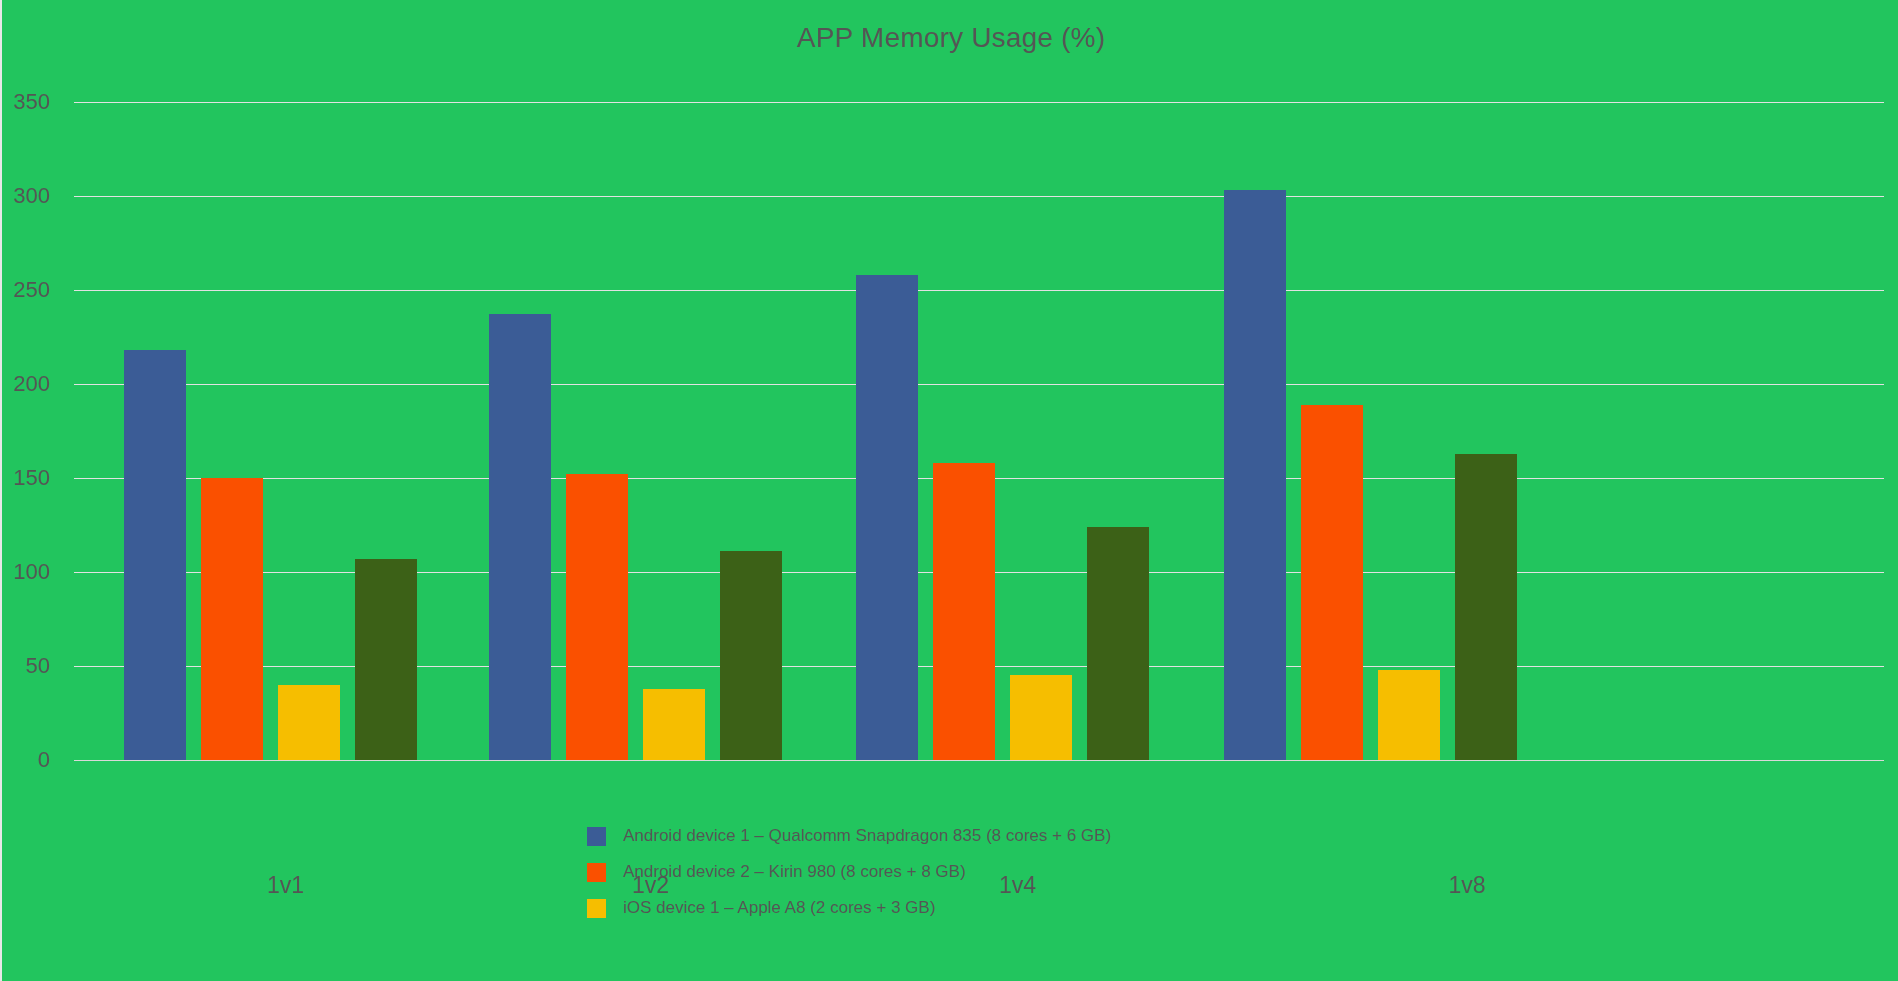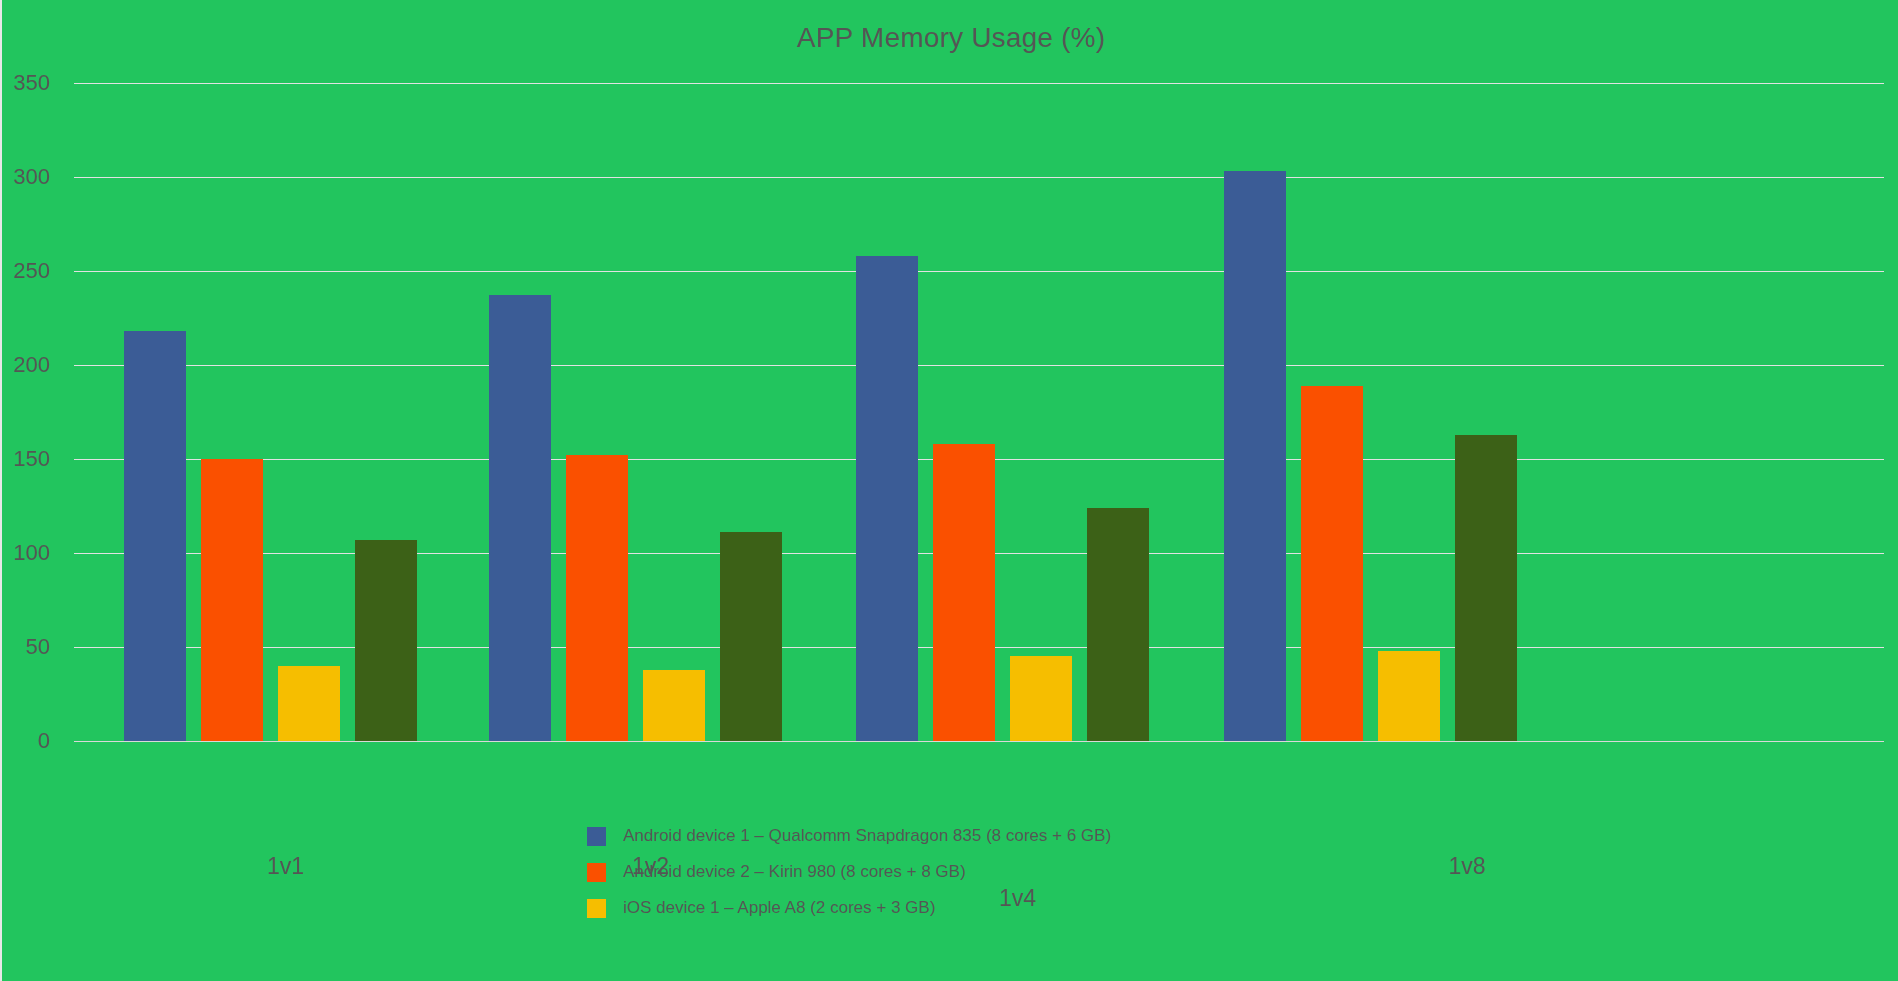--- a/index.html
+++ b/index.html
@@ -30,21 +30,21 @@
     text-align: center;
     font-size: 28px;
     color: #555555;
     font-weight: 400;
     letter-spacing: 0.2px;
   }
   
   #plot-area {
     position: absolute;
     left: 72px;
-    top: 83px;
+    top: 102px;
     width: 1810px;
     height: 658px;
   }
   .gridline {
     position: absolute;
     left: 0;
     width: 100%;
     height: 1px;
     background: #e2e2e2;
   }
@@ -170,21 +170,21 @@
         <div class="bar-group" style="left: 1150px; width: 323px;">
           <div class="bar" title="Android device 1 – Qualcomm Snapdragon 835 (8 cores + 6 GB): 303" style="background: rgb(59, 92, 150); border-color: rgb(59, 92, 150); height: 569.64px;"></div>
           <div class="bar" title="Android device 2 – Kirin 980 (8 cores + 8 GB): 189" style="background: rgb(250, 80, 0); border-color: rgb(250, 80, 0); height: 355.32px;"></div>
           <div class="bar" title="iOS device 1 – Apple A8 (2 cores + 3 GB): 48" style="background: rgb(246, 190, 0); border-color: rgb(246, 190, 0); height: 90.24px;"></div>
           <div class="bar" title="iOS device 2 – Apple A13 (6 cores + 4 GB): 163" style="background: rgb(60, 97, 23); border-color: rgb(60, 97, 23); height: 306.44px;"></div>
         </div>
       </div>
     <div id="xtick-labels">
         <div class="xtick-label" style="left: 111.5px;">1v1</div>
         <div class="xtick-label" style="left: 476.5px;">1v2</div>
-        <div class="xtick-label" style="left: 843.5px; margin-top: 32px;">1v4</div>
+        <div class="xtick-label" style="left: 843.5px;">1v4</div>
         <div class="xtick-label" style="left: 1211.5px; text-align: right;">1v8</div>
       </div>
   </div>
 
   <div id="legend">
       <div class="legend-item">
         <span class="legend-swatch" style="background: rgb(59, 92, 150);"></span>
         <span class="legend-label">Android device 1 – Qualcomm Snapdragon 835 (8 cores + 6 GB)</span>
       </div>
       <div class="legend-item">

